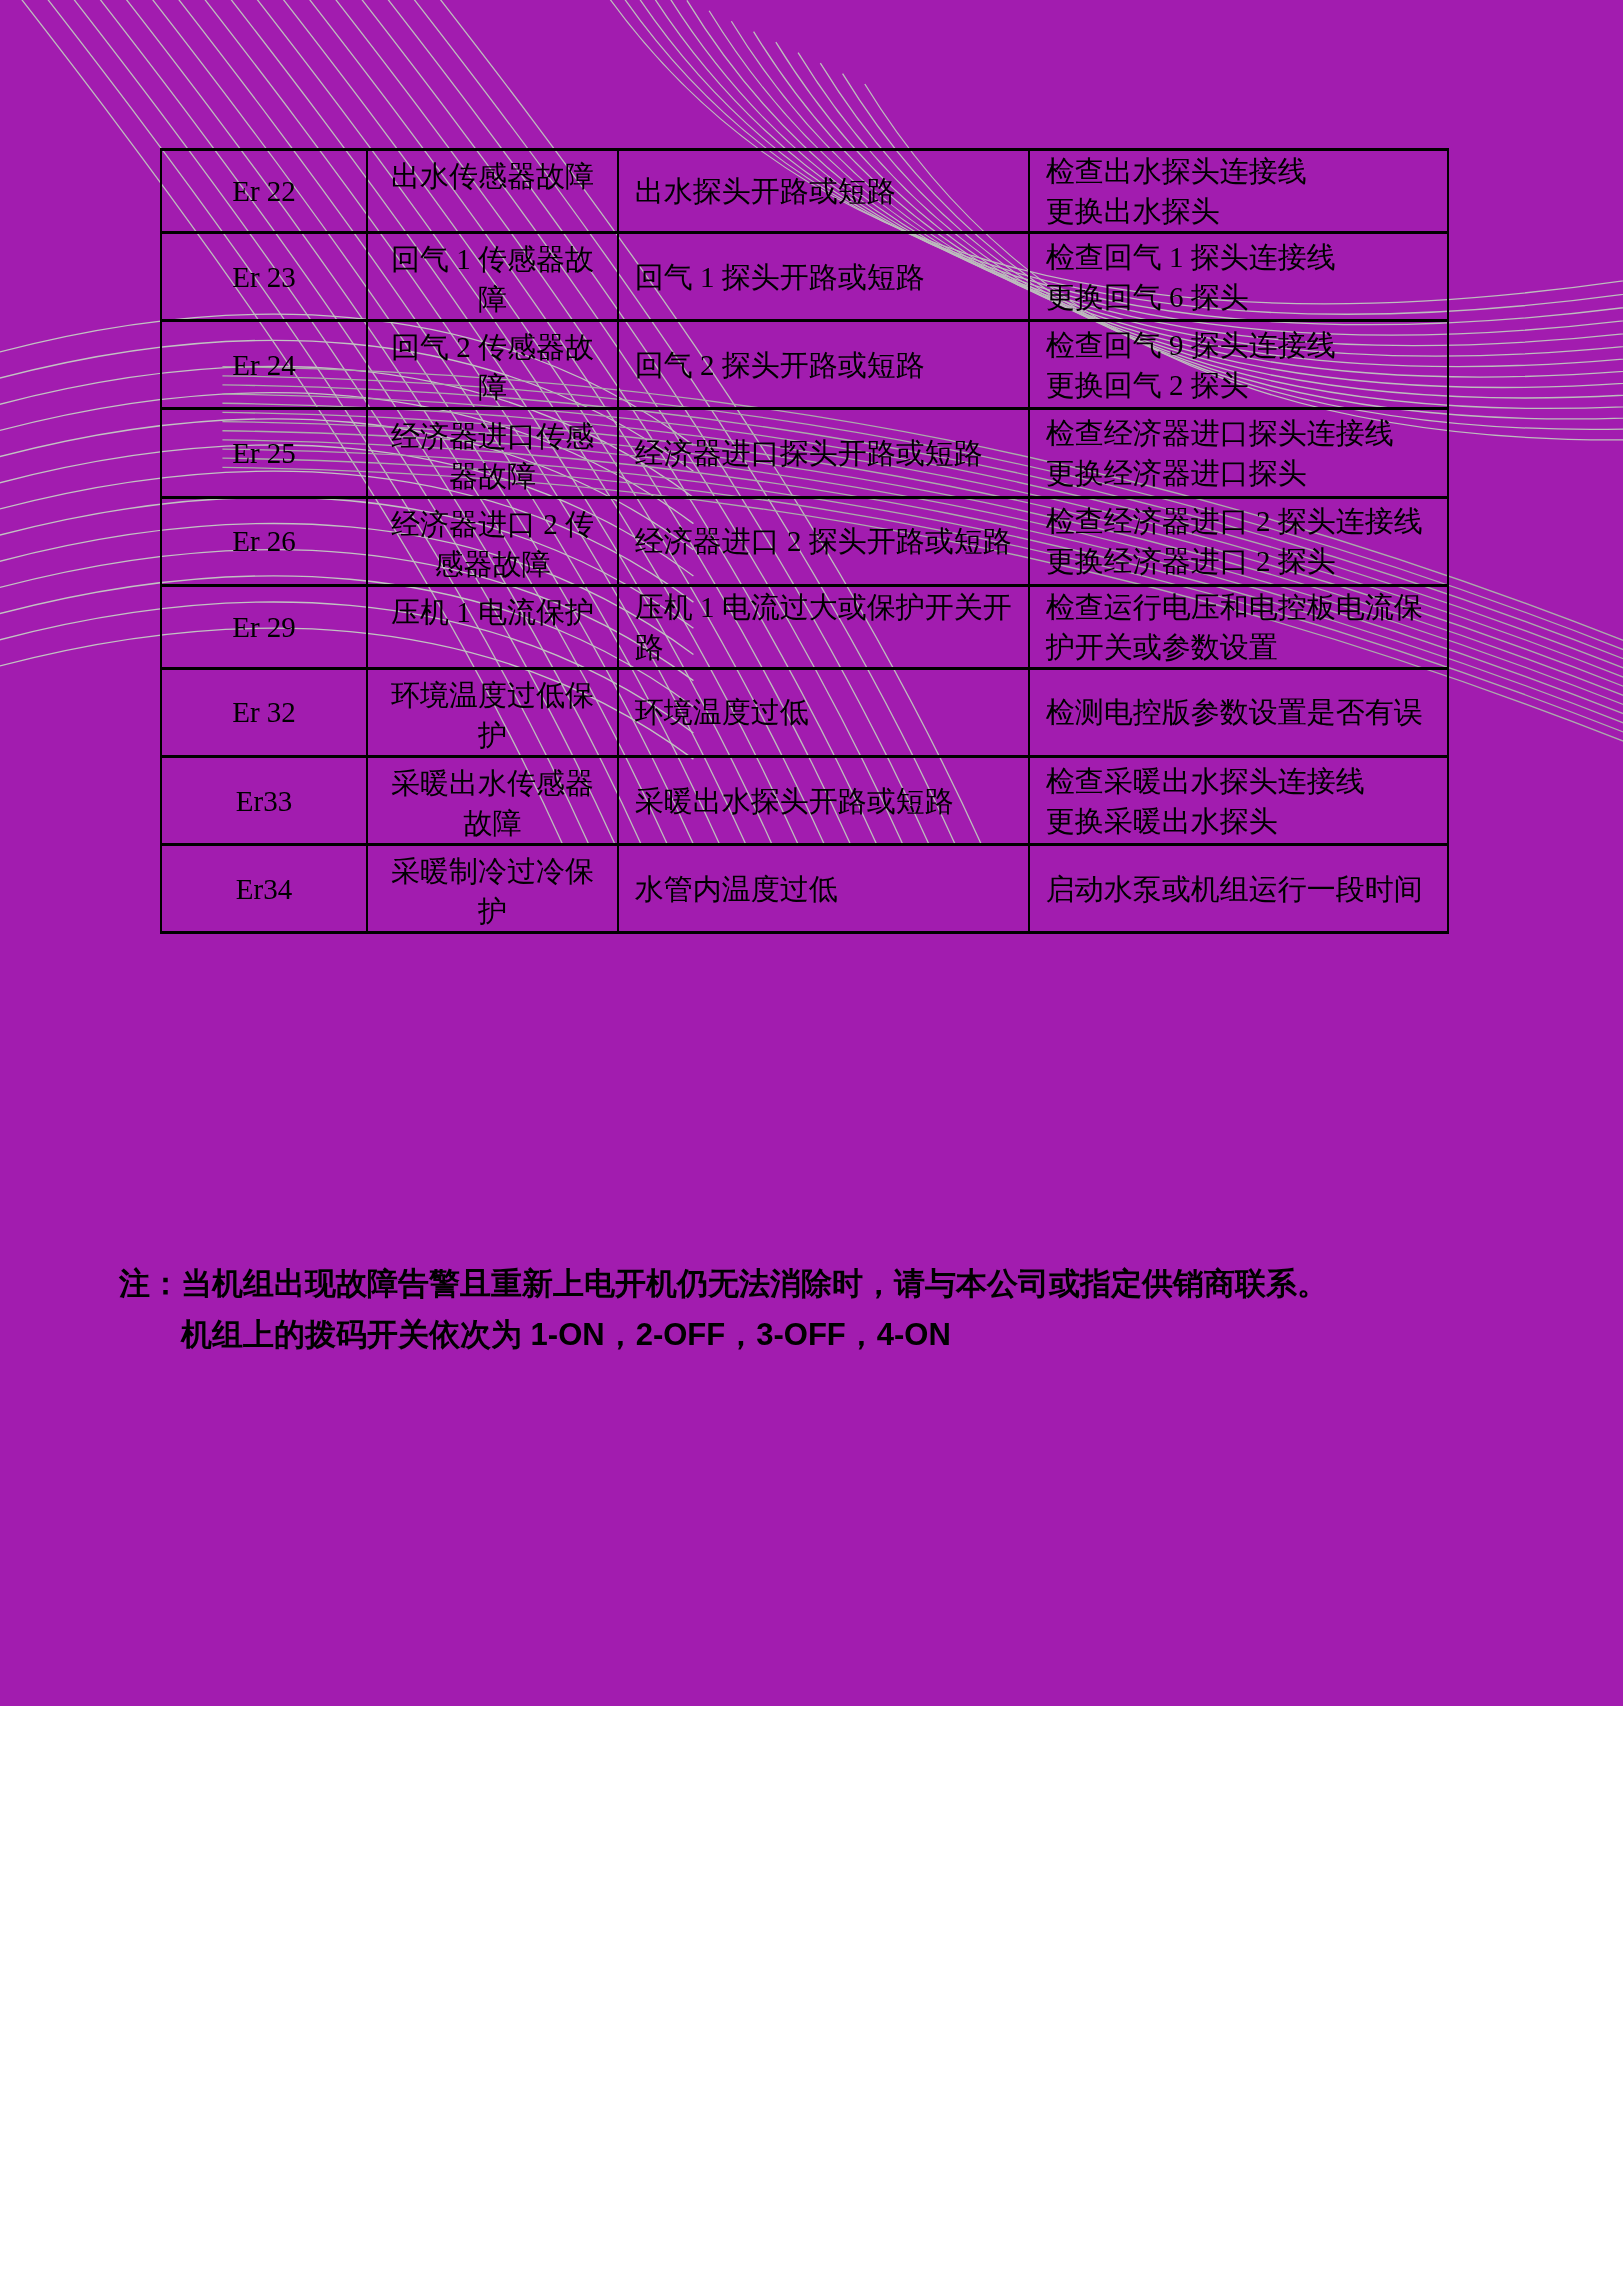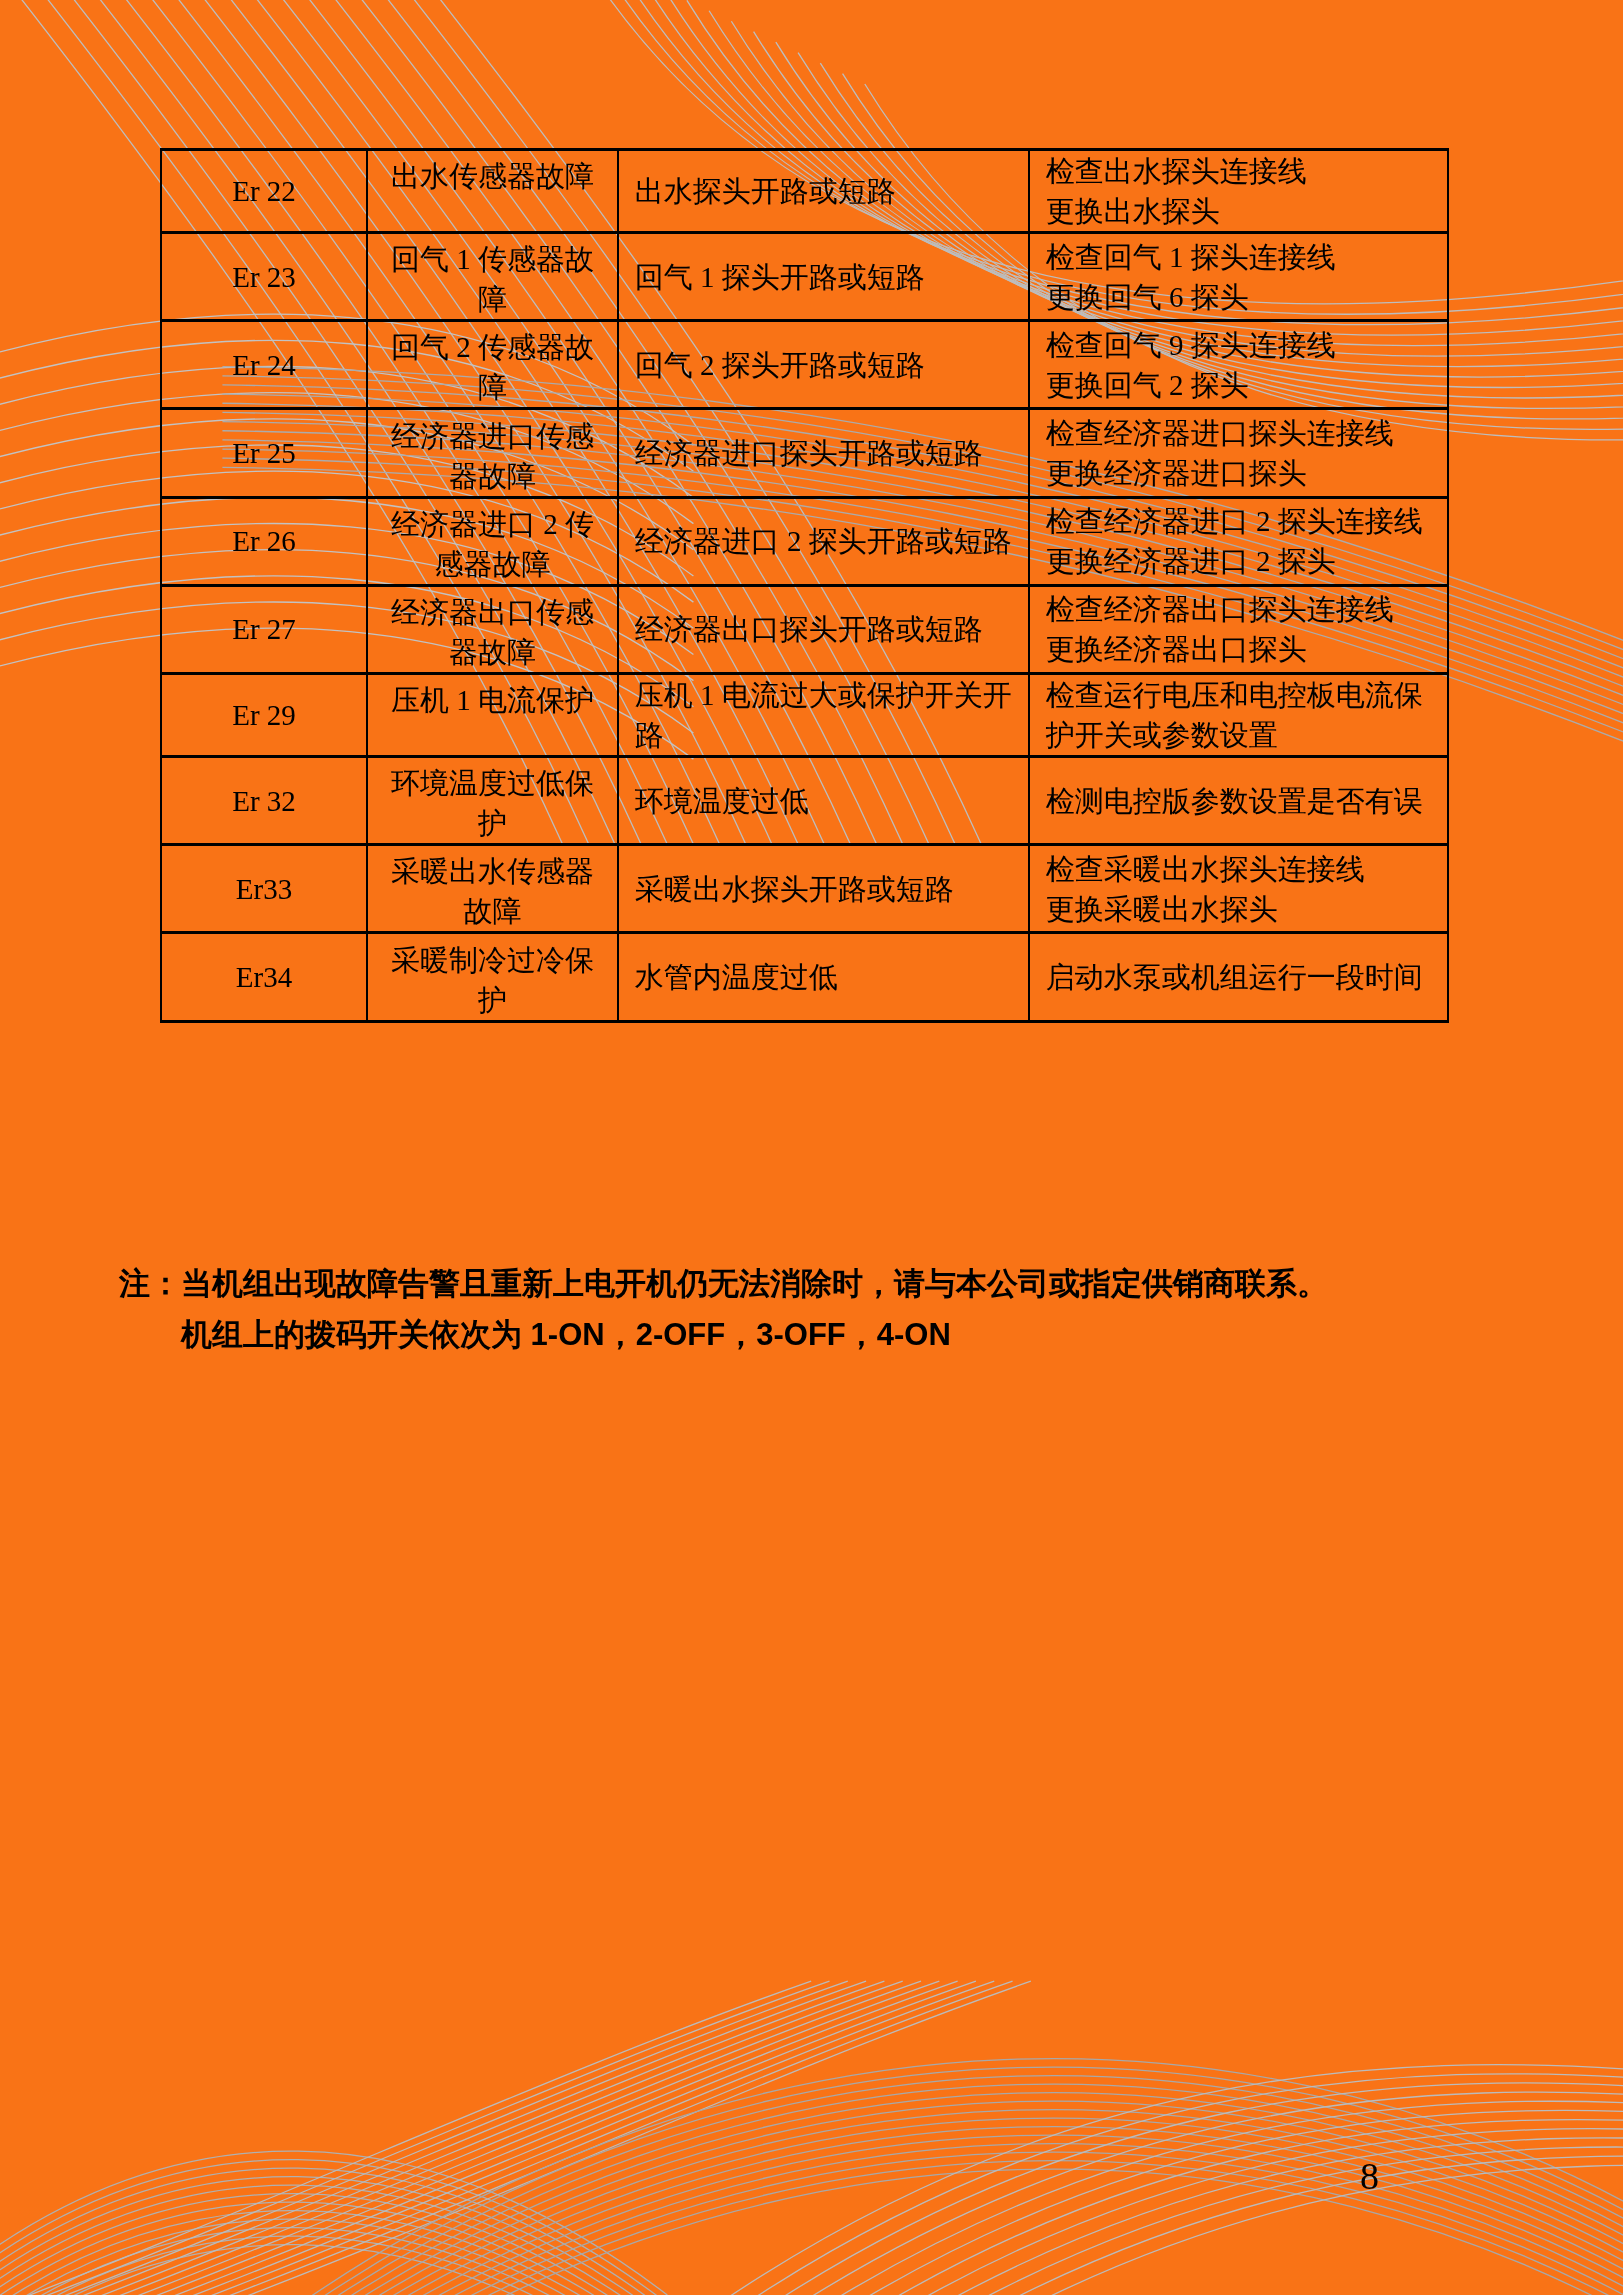--- a/index.html
+++ b/index.html
@@ -1,20 +1,20 @@
 <!DOCTYPE html>
 <html style="font-size:10.5px"><head>
 <meta charset="utf-8">
 <style>
   html,body { margin:0; padding:0; background:#ffffff; }
   .page {
     position:relative;
     width:1623px;
-    height:2295px;
-    background:#f97316;
+    height:1706px;
+    background:#a21caf;
     overflow:hidden;
     font-family:"Liberation Serif","DejaVu Serif",serif;
     color:#000;
   }
   
   .deco { position:absolute; left:0; pointer-events:none; }
   .deco-top { top:0; }
   .deco-bottom { top:1955px; }
 
   
@@ -306,36 +306,20 @@
           <td class="cause-cell">
             <div class="cell-line">经济器进口 2 探头开路或短路</div>
           </td>
           <td class="solution-cell">
             <div class="cell-line">检查经济器进口 2 探头连接线</div>
             <div class="cell-line">更换经济器进口 2 探头</div>
           </td>
         </tr>
         <tr>
           <td class="code-cell">
-            <div class="cell-line">Er 27</div>
-          </td>
-          <td class="fault-cell">
-            <div class="cell-line">经济器出口传感</div>
-            <div class="cell-line">器故障</div>
-          </td>
-          <td class="cause-cell">
-            <div class="cell-line">经济器出口探头开路或短路</div>
-          </td>
-          <td class="solution-cell">
-            <div class="cell-line">检查经济器出口探头连接线</div>
-            <div class="cell-line">更换经济器出口探头</div>
-          </td>
-        </tr>
-        <tr>
-          <td class="code-cell">
             <div class="cell-line">Er 29</div>
           </td>
           <td class="fault-cell">
             <div class="cell-line">压机 1 电流保护</div>
           </td>
           <td class="cause-cell">
             <div class="cell-line">压机 1 电流过大或保护开关开</div>
             <div class="cell-line">路</div>
           </td>
           <td class="solution-cell">

